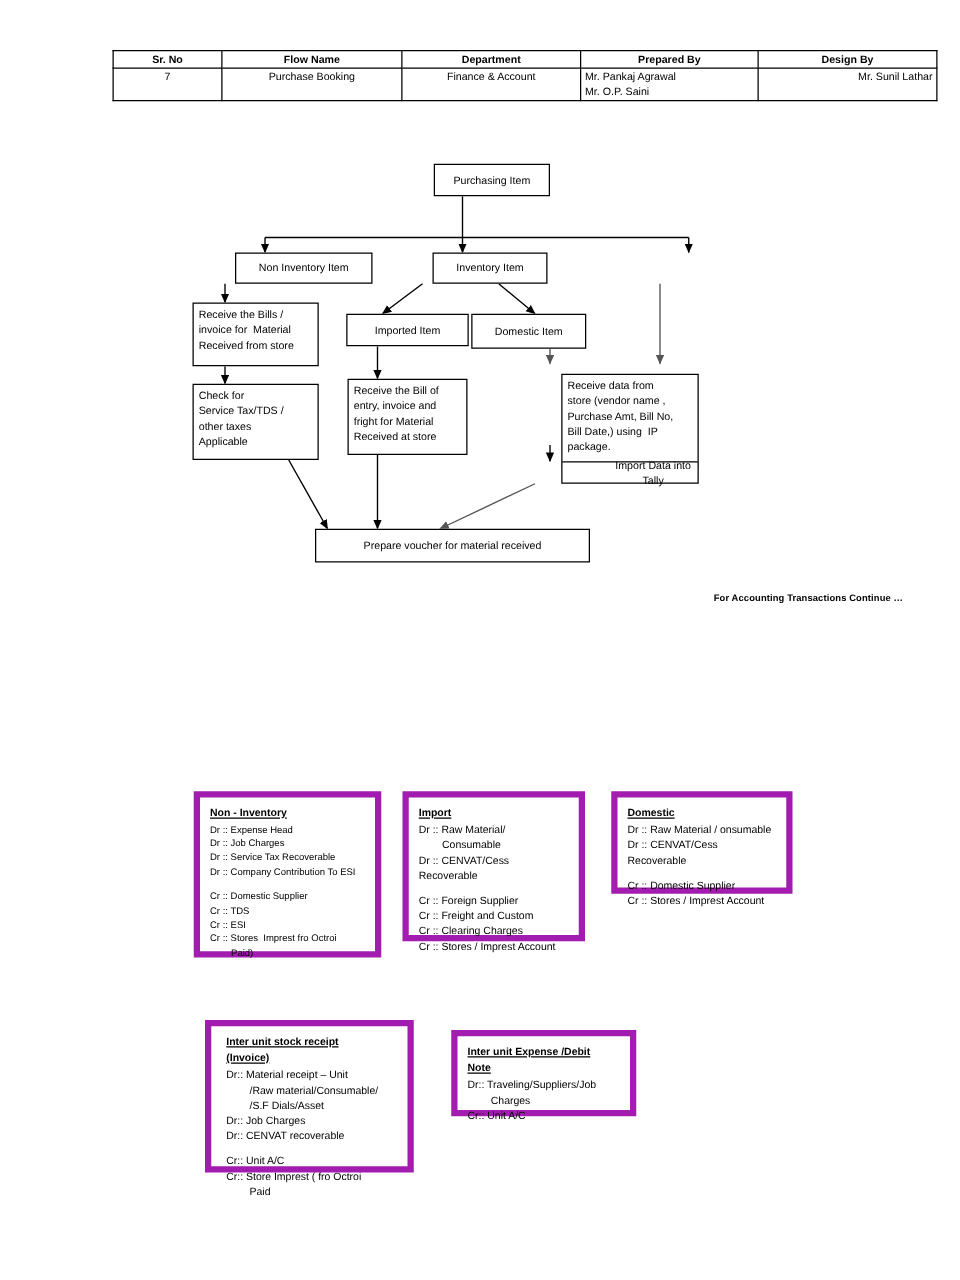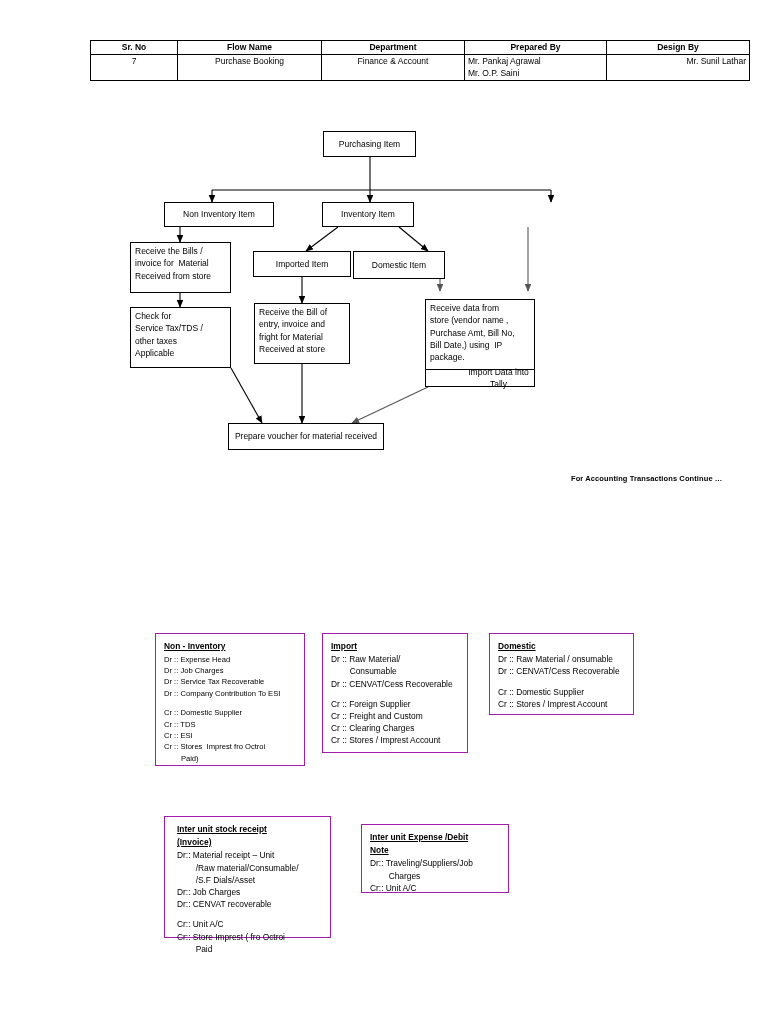--- a/index.html
+++ b/index.html
@@ -61,20 +61,21 @@
   .fc { position: absolute; left: 0; top: 0; width: 768px; height: 520px; }
   .node {
     position: absolute;
     box-sizing: border-box;
     border: 1px solid #000;
     background: #fff;
     font-size: 8.5px;
     line-height: 1.45;
     padding: 2px 4px;
     z-index: 2;
+    margin-left: 24px;
   }
   .node.center {
     display: flex;
     align-items: center;
     justify-content: center;
     text-align: center;
     padding: 0 4px;
   }
   .node.left {
     text-align: left;
@@ -97,21 +98,21 @@
     font-size: 7.5px;
     font-weight: bold;
     letter-spacing: .1px;
     white-space: nowrap;
   }
 
   
   .legend {
     position: absolute;
     box-sizing: border-box;
-    border: 1px solid #a21caf;
+    border: 5px solid #a21caf;
     background: #fff;
     font-size: 7.6px;
     line-height: 1.5;
     padding: 6px 7px 6px 8px;
   }
   .legend .title {
     font-weight: bold;
     text-decoration: underline;
     display: block;
     margin-bottom: 1px;
@@ -237,21 +238,21 @@
       <span class="ln">store (vendor name ,</span>
       <span class="ln">Purchase Amt, Bill No,</span>
       <span class="ln">Bill Date,) using  IP</span>
       <span class="ln">package.</span>
     </div>
 
     <div class="node center" style="left:425px; top:369px; width:110px; height:18px;padding-left:41px;">
       <span>Import Data into Tally</span>
     </div>
 
-    <div class="node center" style="left:228px; top:423px; width:156px; height:27px;">
+    <div class="node center" style="left:228px; top:423px; width:220px; height:27px;">
       <span>Prepare voucher for material received</span>
     </div>
 
     <div class="footnote">For Accounting Transactions Continue …</div>
   </div>
 
   <div class="legend" style="left:155px; top:633px; width:150px; height:133px;">
     <span class="title">Non - Inventory</span>
     <span class="row">Dr :: Expense Head</span>
     <span class="row">Dr :: Job Charges</span>

